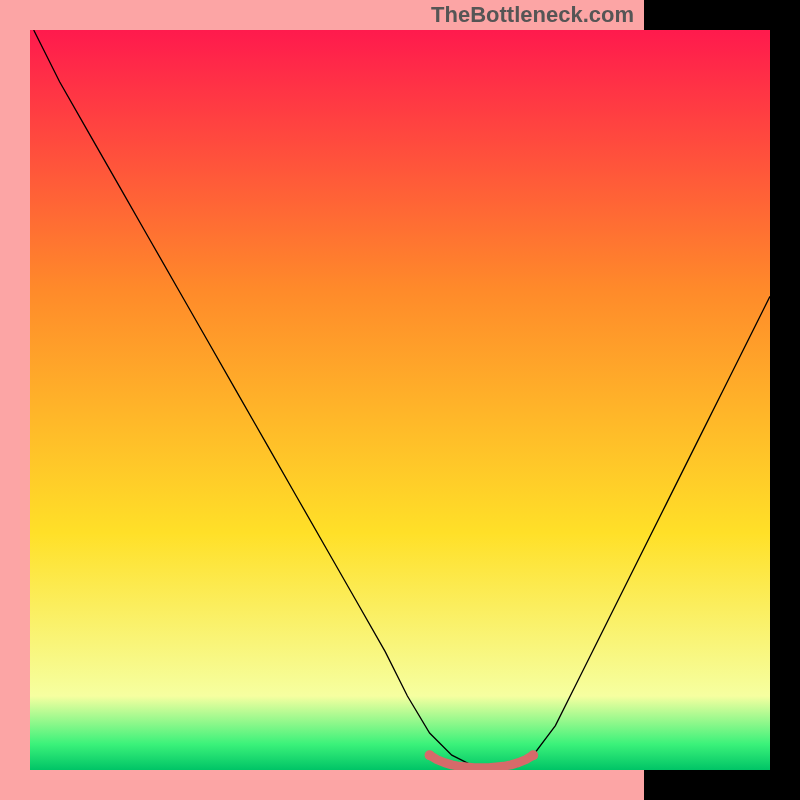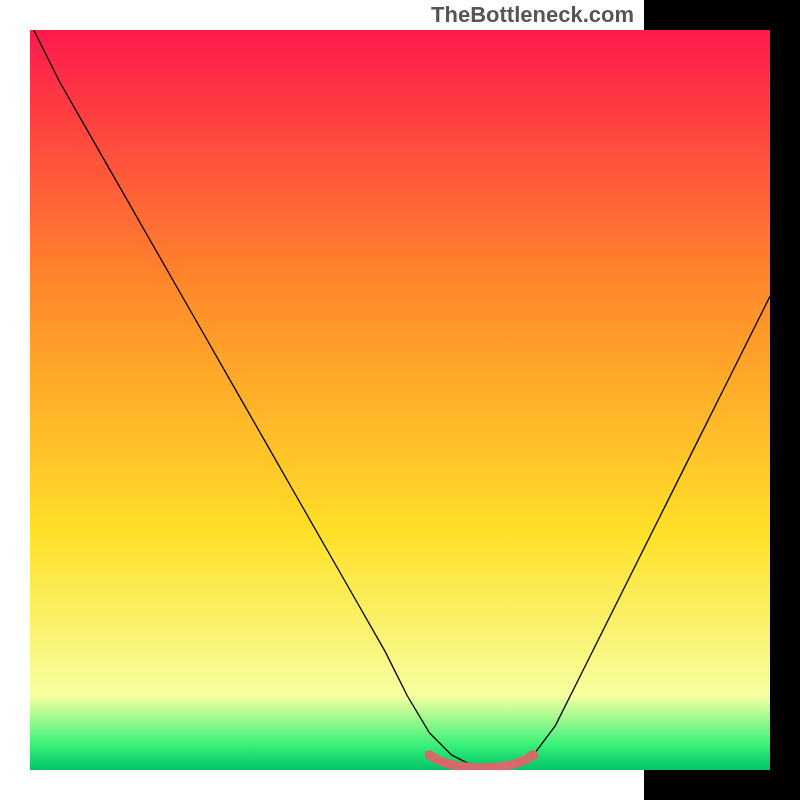--- a/index.html
+++ b/index.html
@@ -8,21 +8,21 @@
     width: 800px;
     height: 800px;
     background: #000;
     overflow: hidden;
     font-family: Arial, Helvetica, sans-serif;
   }
   .frame {
     position: relative;
     width: 644px;
     height: 800px;
-    background: #ffffff;
+    background: #fca5a5;
   }
   .watermark {
     position: absolute;
     top: 2px;
     right: 10px;
     color: #555;
     font-size: 22px;
     font-weight: bold;
     z-index: 5;
     user-select: none;

